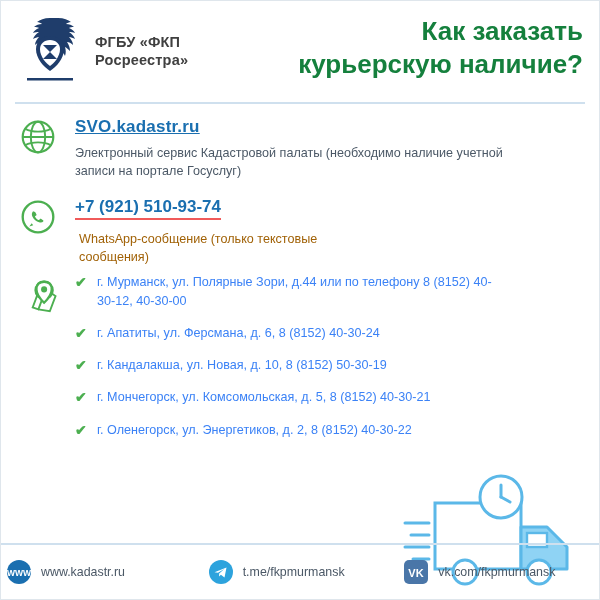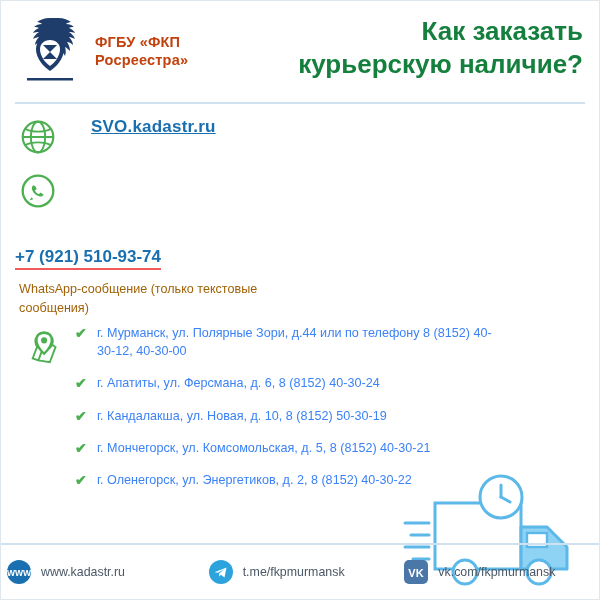--- a/index.html
+++ b/index.html
@@ -26,21 +26,21 @@
   }
   .logo-block {
     display: flex;
     align-items: center;
     gap: 8px;
     padding-left: 12px;
     width: 270px;
   }
   .emblem { width: 74px; height: 74px; flex: 0 0 74px; }
   .logo-text {
-    color: #c2410c;
+    color: #404040;
     font-weight: bold;
     font-size: 14.5px;
     line-height: 1.25;
     letter-spacing: .2px;
   }
   .header-title {
     position: absolute;
     right: 16px;
     top: 14px;
     width: 360px;
@@ -57,21 +57,21 @@
     height: 2px;
     background: #cfe0ee;
   }
 
   
   .content { position: relative; padding: 14px 14px 0 14px; }
 
   .row {
     display: flex;
     align-items: flex-start;
-    gap: 30px;
+    gap: 14px;
     margin-bottom: 6px;
   }
   .icon-cell {
     width: 46px; flex: 0 0 46px;
     display: flex; justify-content: center; padding-top: 4px;
   }
   .row-body { flex: 1; padding-top: 2px; }
 
   .site-link {
     color: #1a6fb0;
@@ -199,24 +199,25 @@
         <svg viewBox="0 0 40 40" width="36" height="36">
           <circle cx="20" cy="20" r="17" fill="none" stroke="#4caf50" stroke-width="2.4"></circle>
           <ellipse cx="20" cy="20" rx="8" ry="17" fill="none" stroke="#4caf50" stroke-width="2.2"></ellipse>
           <line x1="3" y1="20" x2="37" y2="20" stroke="#4caf50" stroke-width="2.2"></line>
           <path d="M6 11 C13 15 27 15 34 11" fill="none" stroke="#4caf50" stroke-width="2"></path>
           <path d="M6 29 C13 25 27 25 34 29" fill="none" stroke="#4caf50" stroke-width="2"></path>
         </svg>
       </div>
       <div class="row-body">
         <a class="site-link" href="#">SVO.kadastr.ru</a>
-      </div>
-    </div>
-
-    <div class="row" style="margin-top:14px;flex-direction:column;">
+        <div class="row-desc">Электронный сервис Кадастровой палаты (необходимо наличие учетной записи на портале Госуслуг)</div>
+      </div>
+    </div>
+
+    <div class="row" style="margin-top:14px;">
       <div class="icon-cell">
         <svg viewBox="0 0 40 40" width="36" height="36">
           <circle cx="20" cy="20" r="17" fill="none" stroke="#4caf50" stroke-width="2.6"></circle>
           <path d="M14.5 13.5c-1.4 1.5-1.8 3.8-.6 6.3 1.5 3 4.2 5.2 7.3 6.1 2.1.6 3.7.2 4.6-1 .4-.6.3-1-.2-1.4l-2.3-1.5c-.5-.3-.9-.2-1.2.2l-.8 1c-.2.3-.5.3-.8.2-1.6-.8-2.9-2-3.7-3.6-.2-.3-.1-.6.2-.8l1-.7c.4-.3.5-.7.3-1.2l-1.3-2.5c-.3-.6-.8-.7-1.3-.4z" fill="#4caf50"></path>
           <path d="M13 27l-2.6 3.6 4.3-1.4z" fill="#4caf50"></path>
         </svg>
       </div>
       <div class="row-body">
         <span class="phone">+7 (921) 510-93-74</span>
         <div class="phone-desc">WhatsApp-сообщение (только текстовые сообщения)</div>

